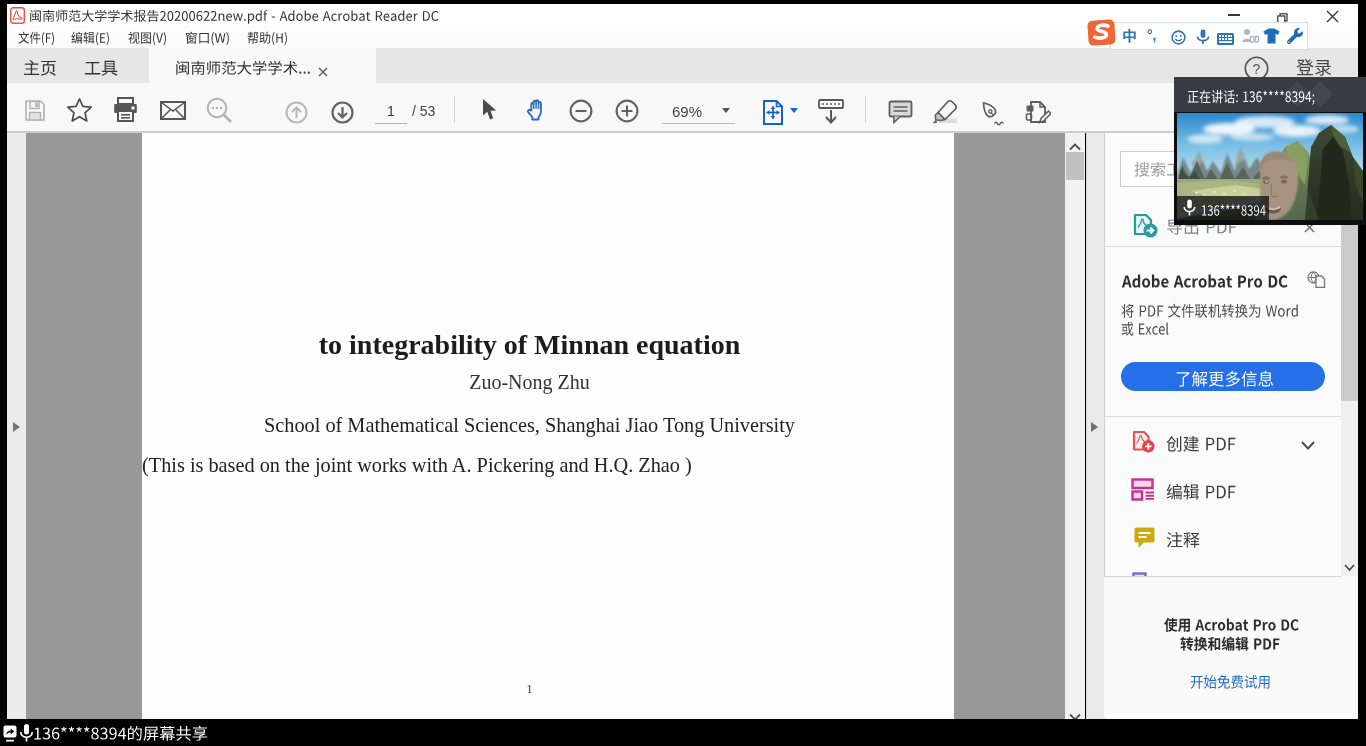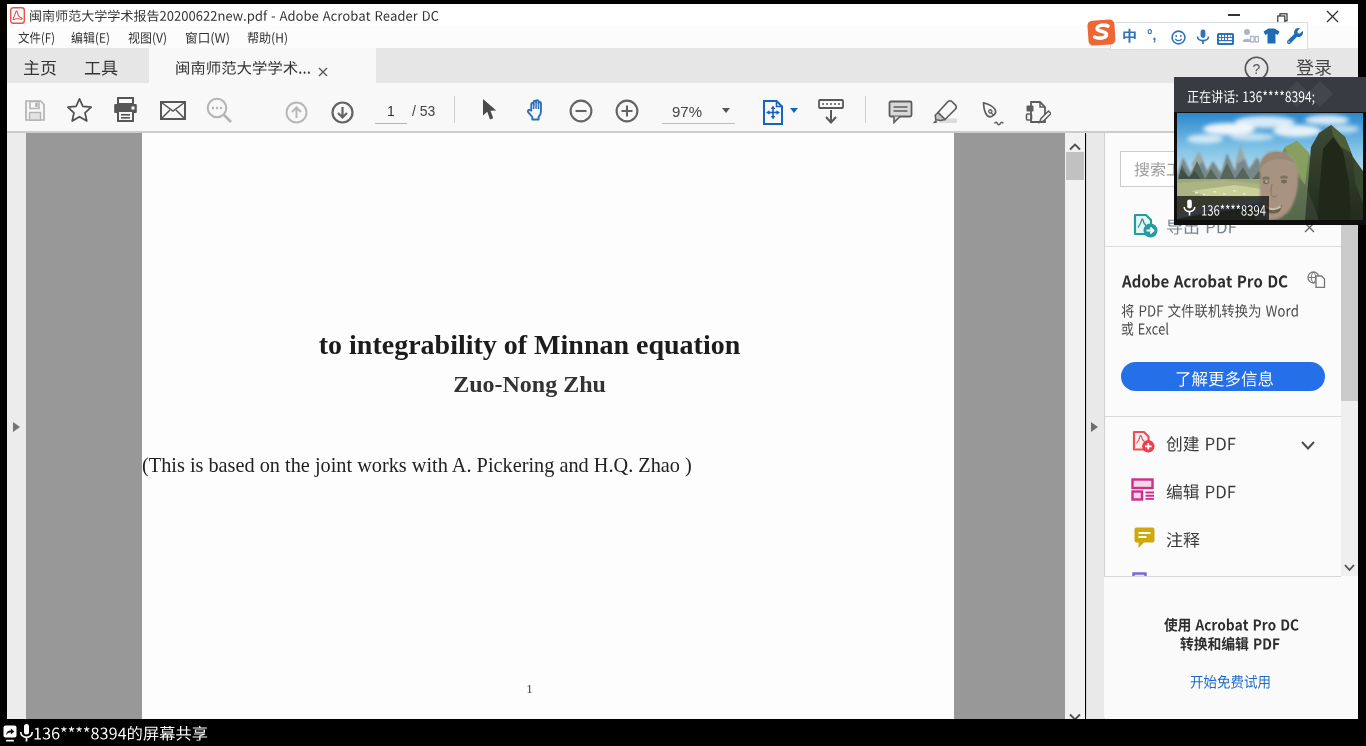--- a/index.html
+++ b/index.html
@@ -181,21 +181,21 @@
       <circle cx="12" cy="12" r="10.4" fill="none" stroke="#636363" stroke-width="2.1"></circle>
       <path d="M6.5 12 L17.5 12" stroke="#636363" stroke-width="2.1"></path>
     </svg>
   </div>
   <div class="abs" style="left:615px;top:99px;">
     <svg width="24" height="24" viewBox="0 0 24 24">
       <circle cx="12" cy="12" r="10.4" fill="none" stroke="#636363" stroke-width="2.1"></circle>
       <path d="M6.5 12 L17.5 12 M12 6.5 L12 17.5" stroke="#636363" stroke-width="2.1"></path>
     </svg>
   </div>
-  <div class="abs" style="left:672px;top:103px;font-size:15px;color:#444;">97%</div>
+  <div class="abs" style="left:672px;top:103px;font-size:15px;color:#444;">69%</div>
   <div class="abs" style="left:722px;top:108px;width:0;height:0;border-top:5px solid #555;border-left:4.5px solid transparent;border-right:4.5px solid transparent;"></div>
   <div class="abs" style="left:662px;top:123px;width:73px;height:1px;background:#bdbdbd;"></div>
   <div class="abs" style="left:762px;top:99px;">
     <svg width="27" height="27" viewBox="0 0 27 27">
       <path d="M2 2 L14.5 2 L20 7.5 L20 25 L2 25 Z" fill="none" stroke="#1565c0" stroke-width="2"></path>
       <path d="M14.5 2 L14.5 7.5 L20 7.5" fill="none" stroke="#1565c0" stroke-width="1.6"></path>
       <g fill="#1565c0">
         <path d="M11 6.5 L13.3 10 L8.7 10 Z"></path>
         <path d="M11 20.5 L13.3 17 L8.7 17 Z"></path>
         <path d="M4 13.5 L7.5 11.2 L7.5 15.8 Z"></path>
@@ -253,21 +253,22 @@
     </svg>
   </div>
 
   <div class="abs" style="left:7px;top:133px;width:1058px;height:586px;background:#989898;"></div>
 
   <div class="abs" style="left:7px;top:133px;width:19px;height:586px;background:#ececec;"></div>
   <div class="abs" style="left:13px;top:422px;width:0;height:0;border-left:7px solid #757575;border-top:5.5px solid transparent;border-bottom:5.5px solid transparent;"></div>
 
   <div class="abs" id="page" style="left:142px;top:133px;width:812px;height:586px;background:#fdfdfd;font-family:'Liberation Serif',serif;color:#111;">
     <div class="abs" style="left:0;top:196px;width:775px;text-align:center;font-weight:bold;font-size:28px;color:#1c1c1c;">to integrability of Minnan equation</div>
-    <div class="abs" style="left:0;top:238px;width:775px;text-align:center;font-size:24px;color:#333;font-weight:bold;">Zuo-Nong Zhu</div>
+    <div class="abs" style="left:0;top:238px;width:775px;text-align:center;font-size:20px;color:#333;">Zuo-Nong Zhu</div>
+    <div class="abs" style="left:0;top:281px;width:775px;text-align:center;font-size:20.3px;color:#222;">School of Mathematical Sciences, Shanghai Jiao Tong University</div>
     <div class="abs" style="left:0;top:321px;width:775px;text-align:left;font-size:20.3px;color:#222;">(This is based on the joint works with A. Pickering and H.Q. Zhao )</div>
     <div class="abs" style="left:0;top:549px;width:775px;text-align:center;font-size:12px;color:#333;">1</div>
   </div>
 
   <div class="abs" style="left:1065px;top:133px;width:20px;height:586px;background:#f1f1f1;"></div>
   <div class="abs" style="left:1069px;top:137px;width:12px;height:8px;">
     <svg width="12" height="8" viewBox="0 0 12 8">
         <path d="M1 6.5 L6 1.5 L11 6.5" fill="none" stroke="#505050" stroke-width="1.8"></path>
       </svg>
   </div>

